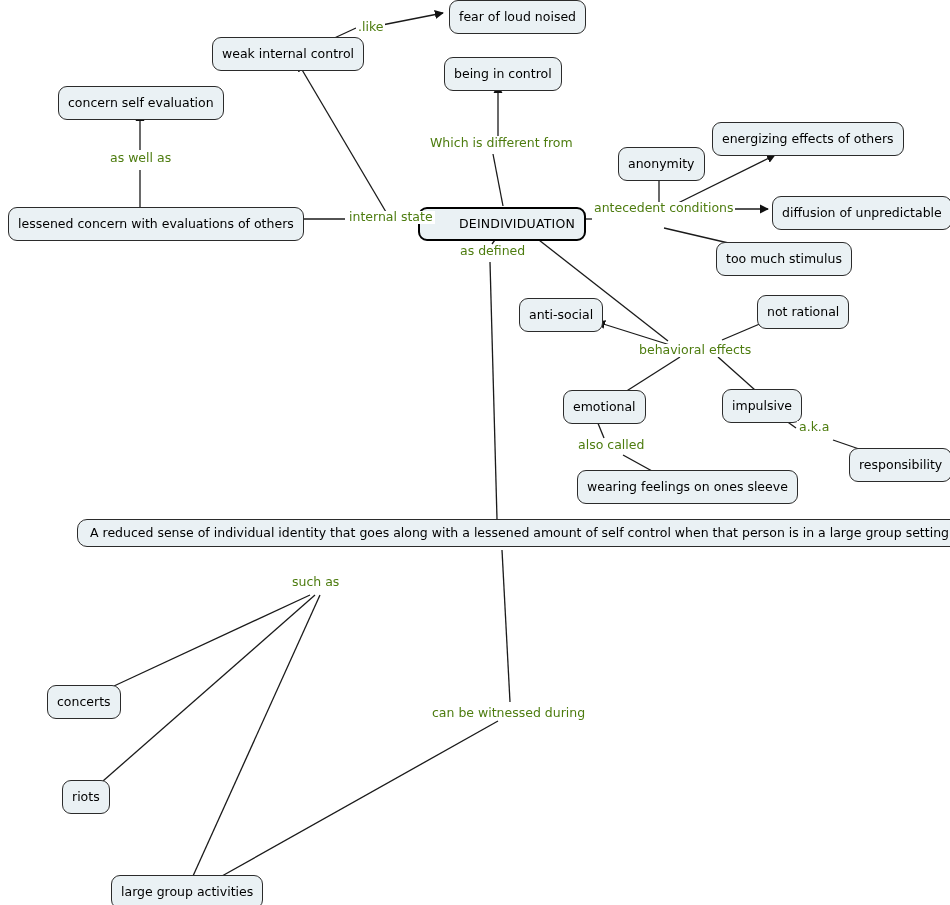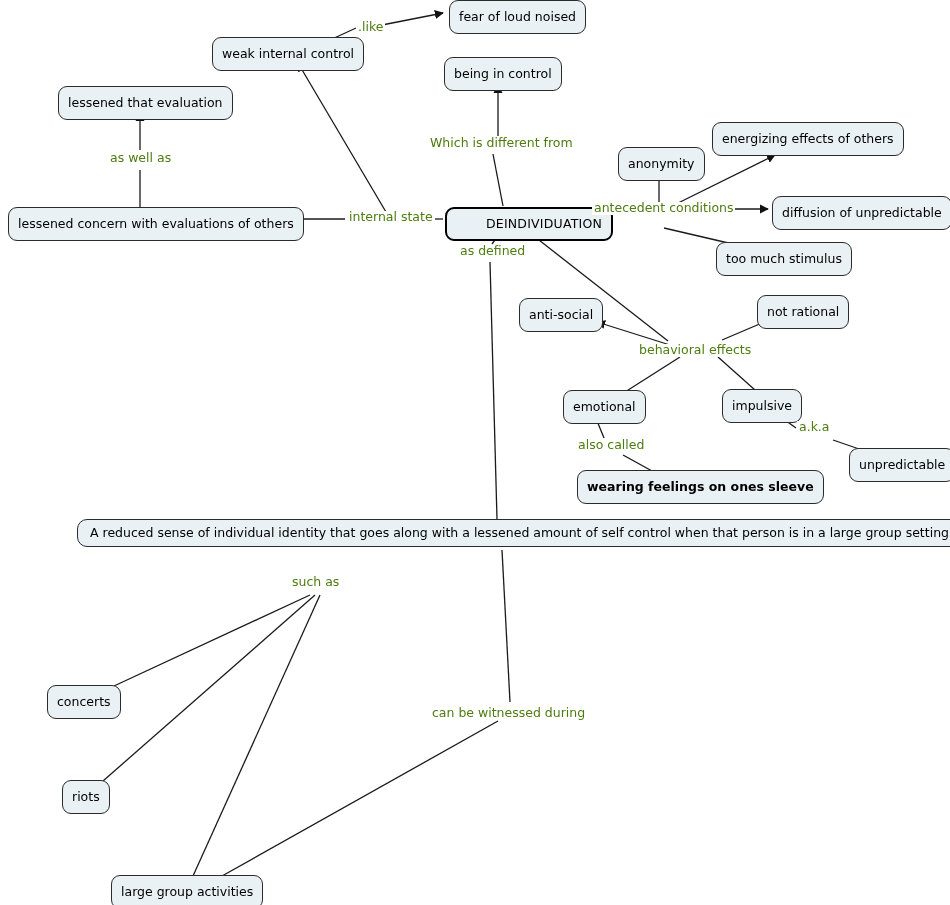--- a/index.html
+++ b/index.html
@@ -138,36 +138,36 @@
 
   <div class="node" style="left:212px; top:37px;">
     <span>weak internal control</span>
   </div>
 
   <div class="node" style="left:444px; top:57px;">
     <span>being in control</span>
   </div>
 
   <div class="node" style="left:58px; top:86px;">
-    <span>lessened that evaluation</span>
+    <span>concern self evaluation</span>
   </div>
 
   <div class="node" style="left:712px; top:122px;">
     <span>energizing effects of others</span>
   </div>
 
   <div class="node" style="left:618px; top:147px;">
     <span>anonymity</span>
   </div>
 
   <div class="node" style="left:8px; top:207px;">
     <span>lessened concern with evaluations of others</span>
   </div>
 
-  <div class="node root-node" style="left:445px; top:207px;padding-left:39px;">
+  <div class="node root-node" style="left:418px; top:207px;padding-left:39px;">
     <span>DEINDIVIDUATION</span>
   </div>
 
   <div class="node" style="left:772px; top:196px;">
     <span>diffusion of unpredictable</span>
   </div>
 
   <div class="node" style="left:716px; top:242px;">
     <span>too much stimulus</span>
   </div>
@@ -182,24 +182,24 @@
 
   <div class="node" style="left:563px; top:390px;">
     <span>emotional</span>
   </div>
 
   <div class="node" style="left:722px; top:389px;">
     <span>impulsive</span>
   </div>
 
   <div class="node" style="left:849px; top:448px;">
-    <span>unpredictable</span>
-  </div>
-
-  <div class="node" style="left:577px; top:470px;font-weight:bold;">
+    <span>responsibility</span>
+  </div>
+
+  <div class="node" style="left:577px; top:470px;">
     <span>wearing feelings on ones sleeve</span>
   </div>
 
   <div class="node definition-node" style="left:77px; top:519px;">
     <span>A reduced sense of individual identity that goes along with a lessened amount of self control when that person is in a large group setting.</span>
   </div>
 
   <div class="node" style="left:47px; top:685px;">
     <span>concerts</span>
   </div>

